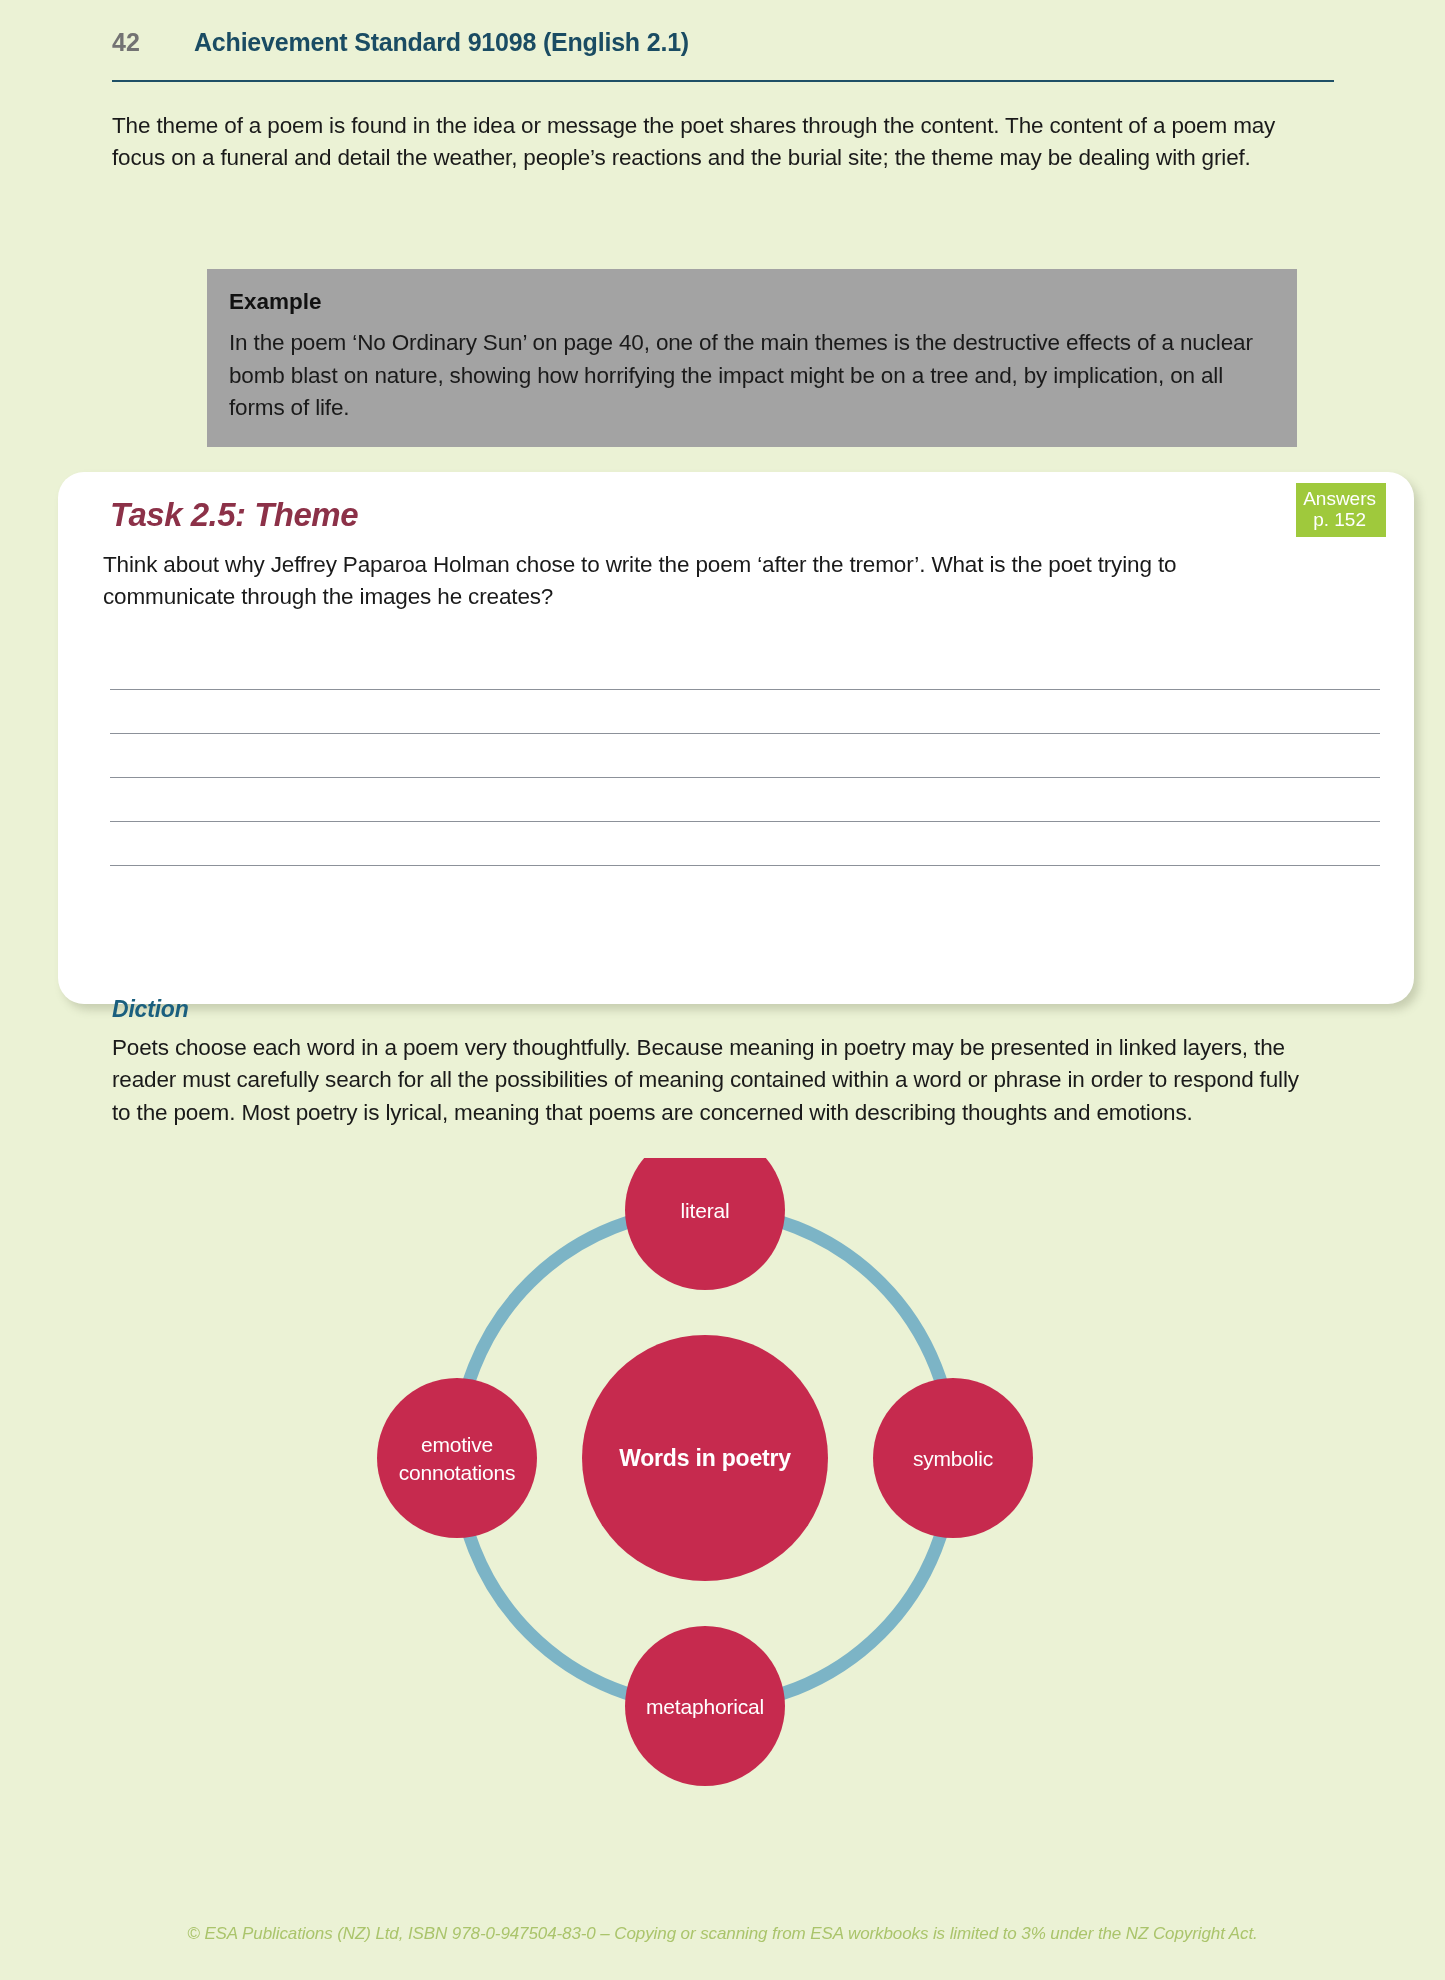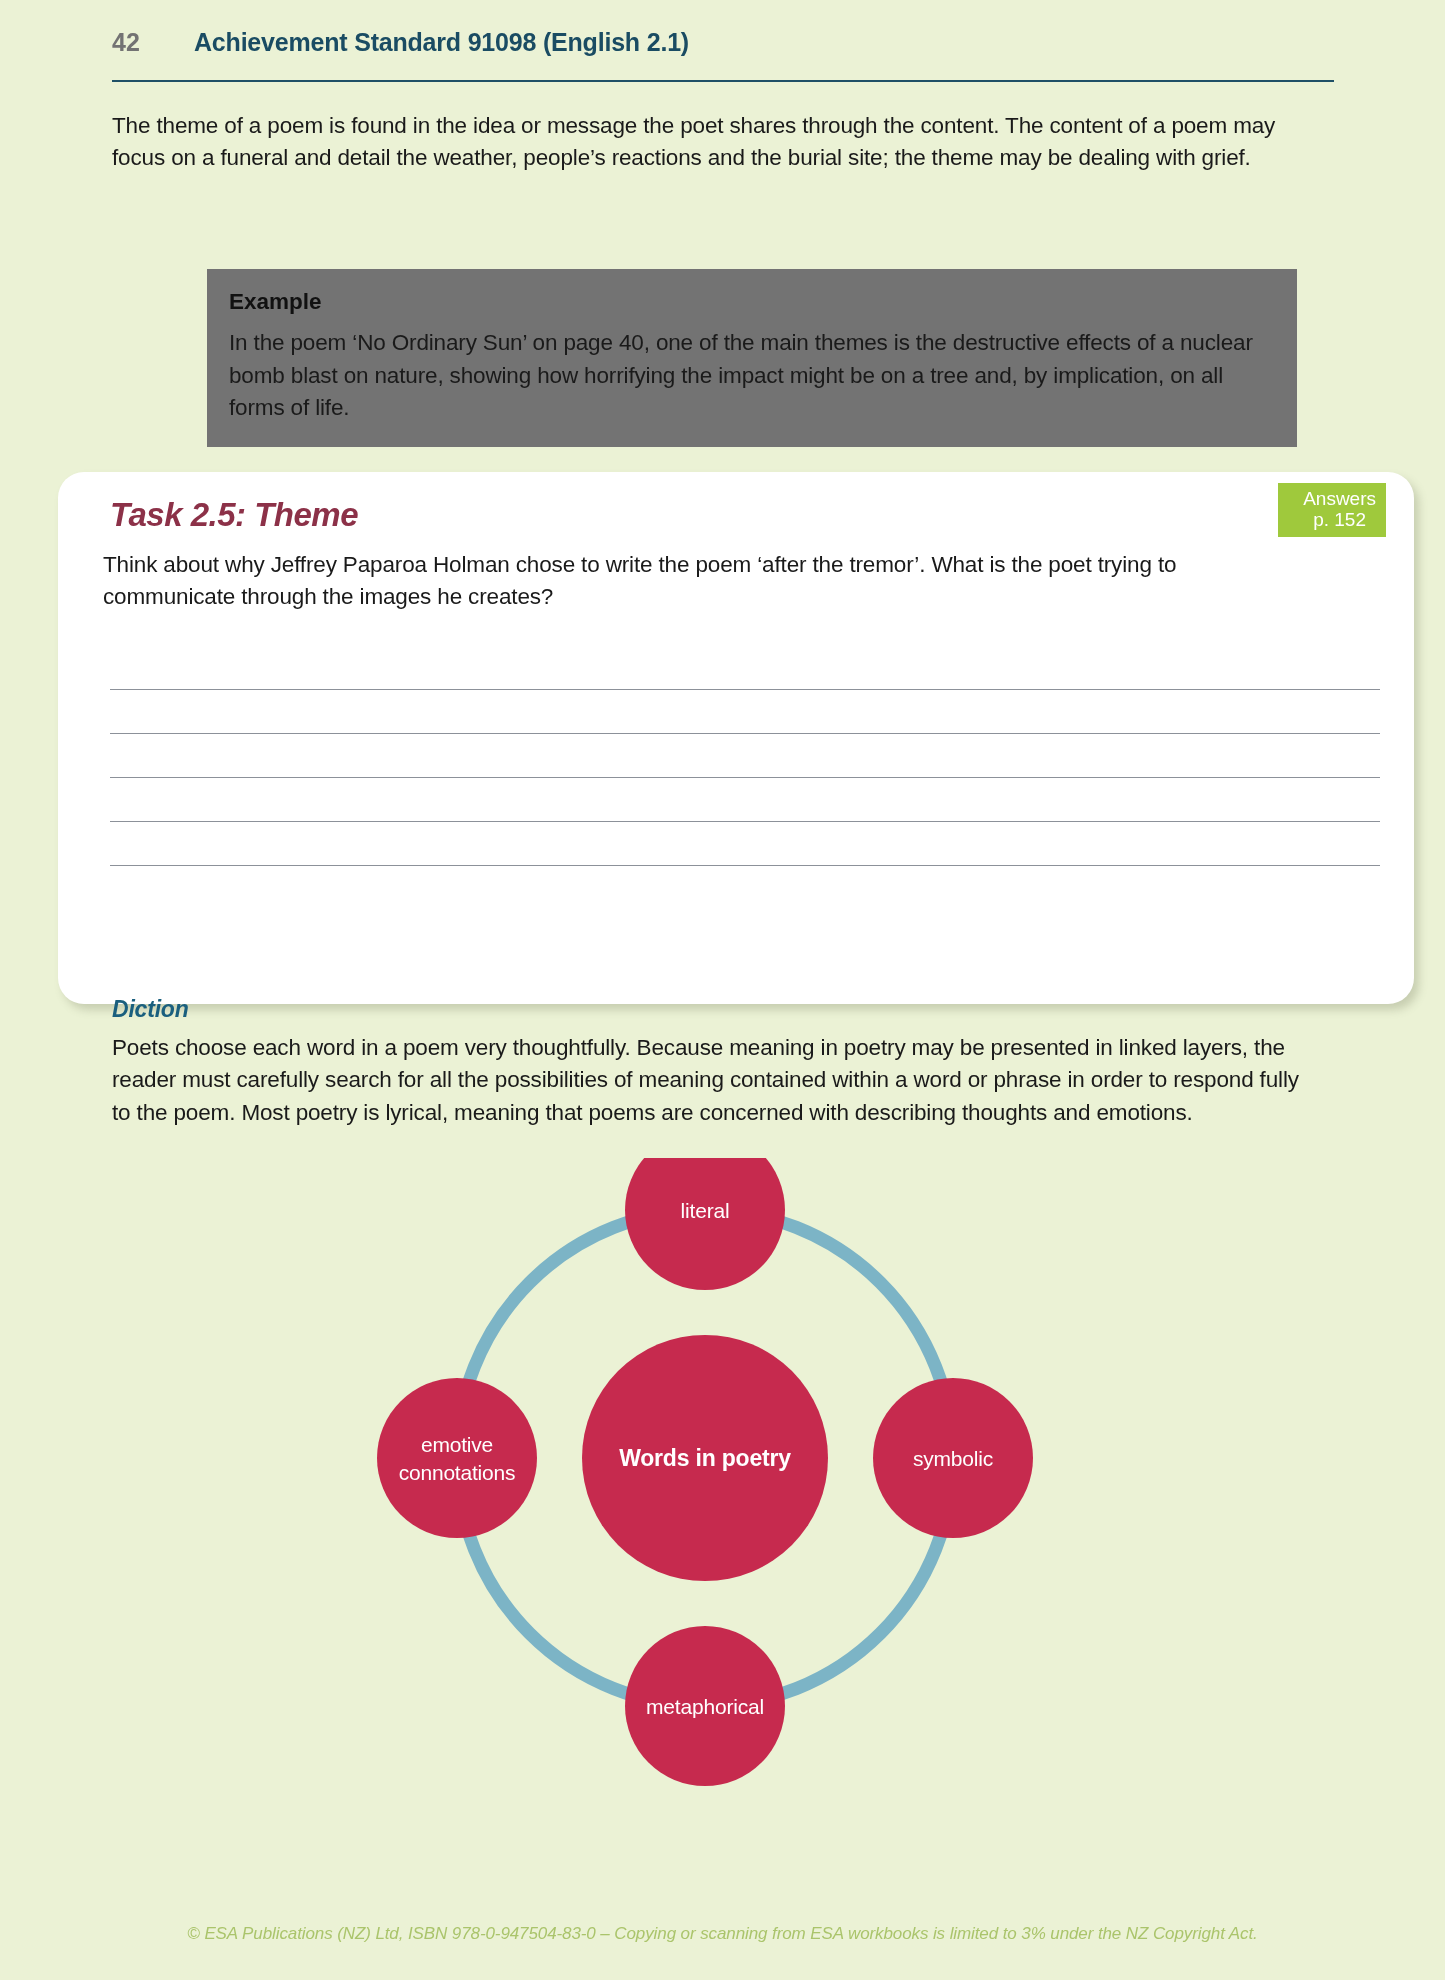--- a/index.html
+++ b/index.html
@@ -71,21 +71,21 @@
   }
   .theme-section .section-heading { margin-bottom: 9px; }
 
   
   .example-box {
     position: absolute;
     left: 207px;
     top: 269px;
     width: 1090px;
     box-sizing: border-box;
-    background: #737373;
+    background: #a3a3a3;
     padding: 20px 22px 22px 22px;
   }
   .example-title {
     font-size: 22.5px;
     font-weight: bold;
     color: #111;
     margin-bottom: 12px;
   }
   .example-body {
     font-size: 22.5px;
@@ -118,21 +118,21 @@
   }
   .answers-badge {
     position: absolute;
     right: 28px;
     top: 11px;
     background: #9fc93c;
     color: #ffffff;
     font-size: 19px;
     line-height: 1.12;
     text-align: center;
-    padding: 5px 10px 6px 25px;
+    padding: 5px 10px 6px 7px;
     white-space: nowrap;
   }
   .task-question {
     position: absolute;
     left: 45px;
     top: 77px;
     width: 1180px;
     font-size: 22.5px;
     line-height: 1.44;
     color: #1a1a1a;

